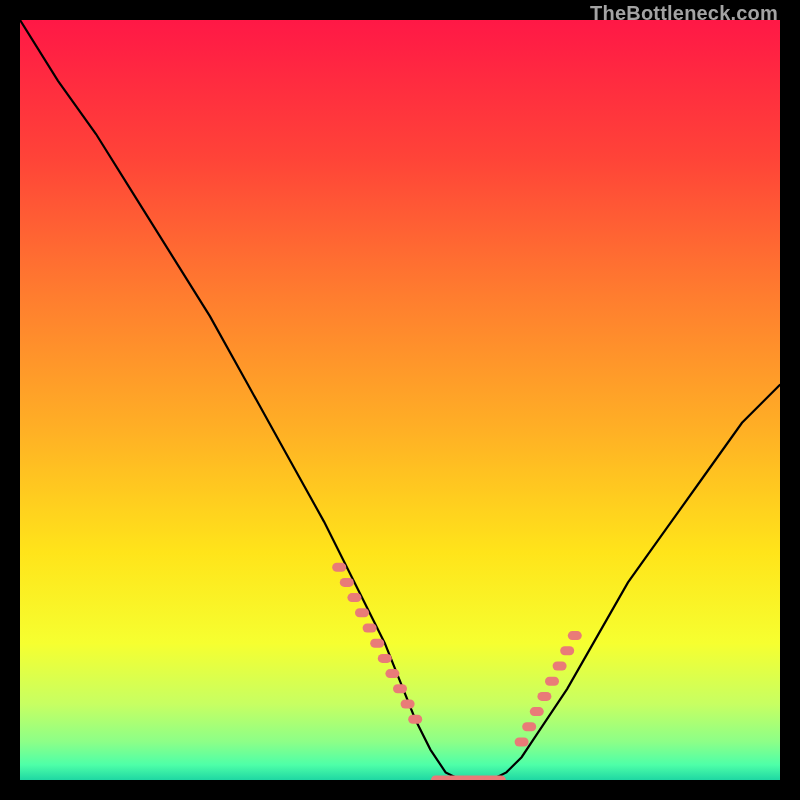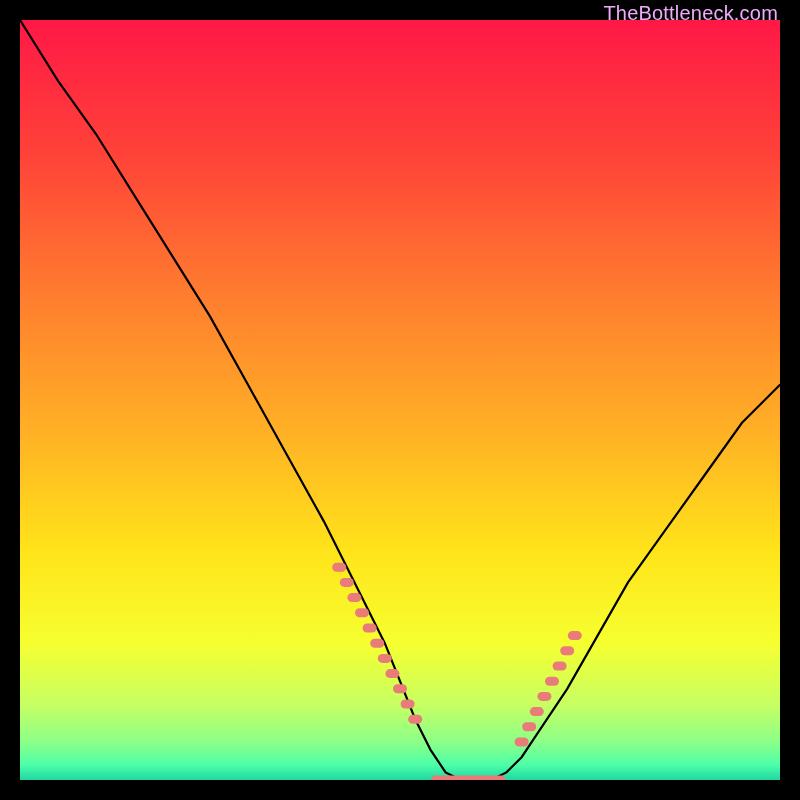--- a/index.html
+++ b/index.html
@@ -38,23 +38,23 @@
     position: absolute;
     left: 0;
     top: 0;
     width: 100%;
     height: 100%;
   }
   .watermark {
     position: absolute;
     top: 2px;
     right: 22px;
-    color: #f0abfc;
+    color: #a3a3a3;
     font-size: 20px;
-    font-weight: 400;
+    font-weight: 700;
     letter-spacing: 0.2px;
   }
 </style>
 </head>
 <body>
 
 <div class="frame">
 
   <div class="watermark">TheBottleneck.com</div>
 

